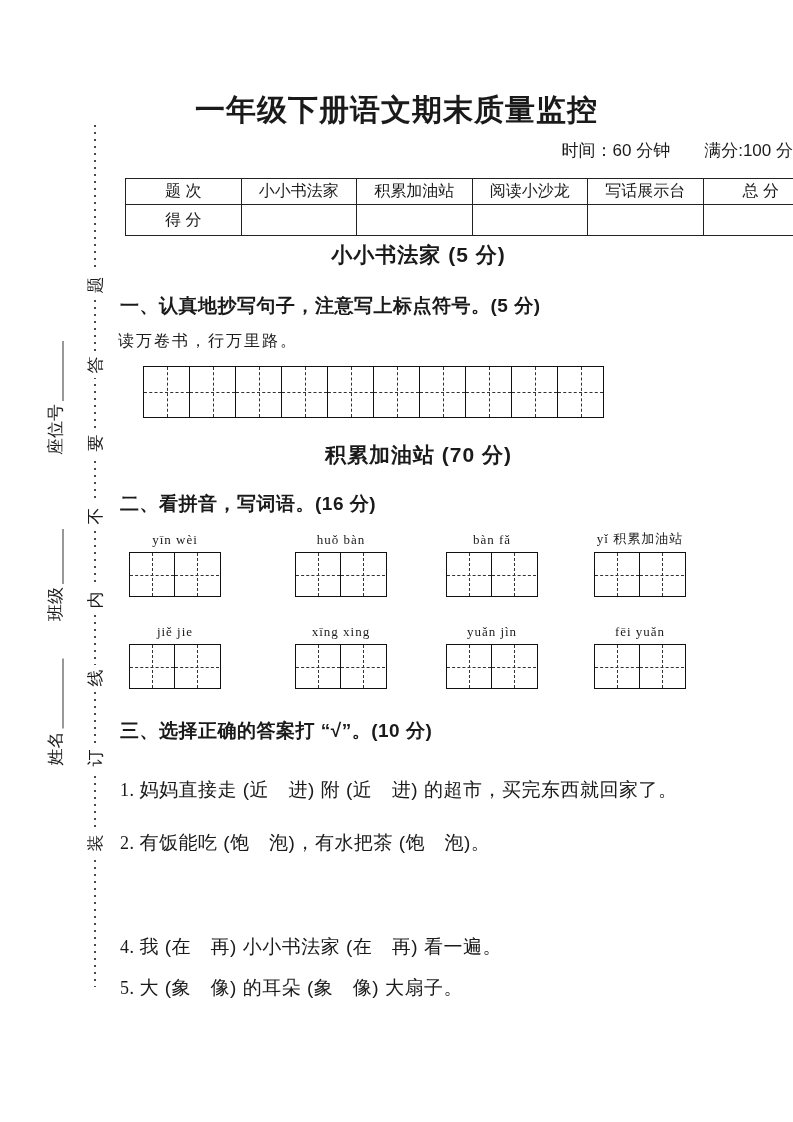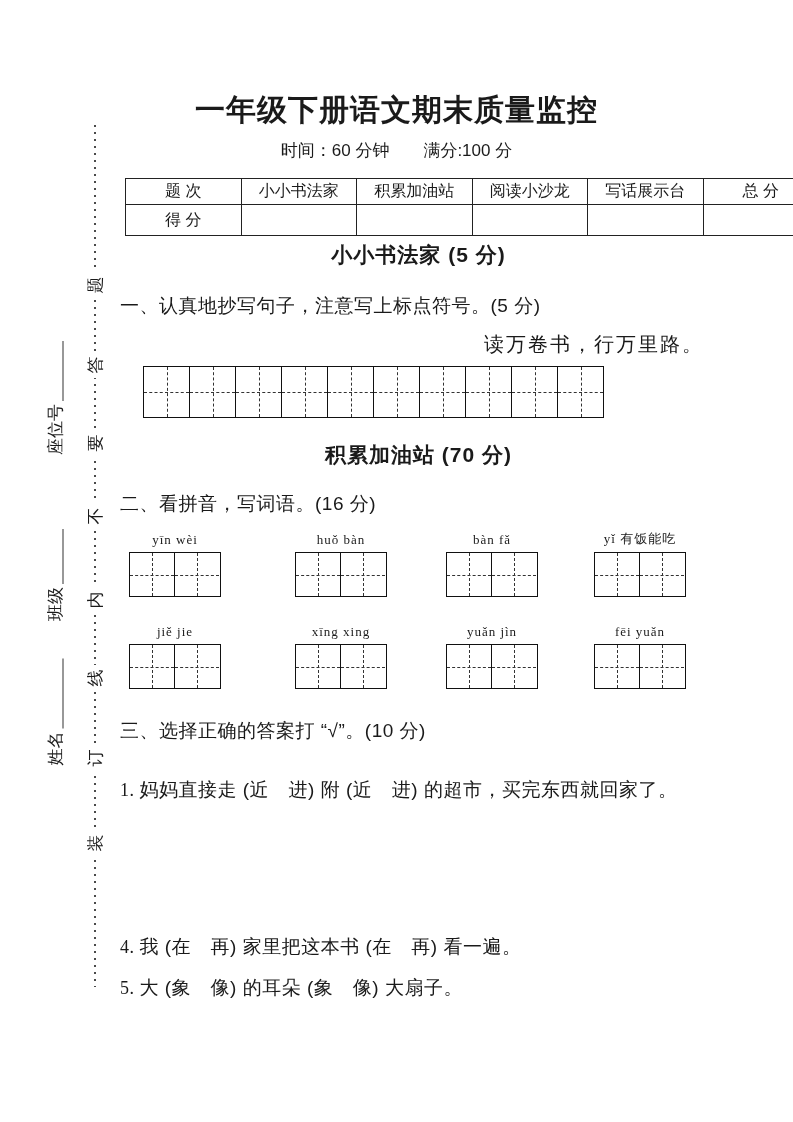--- a/index.html
+++ b/index.html
@@ -38,49 +38,49 @@
     align-self:flex-end; margin:0 0 3px 3px;
   }
   
   .page-title {
     position:absolute; top:90px; left:0; right:0;
     text-align:center;
     font-size:30px; font-weight:bold; letter-spacing:1px;
   }
   .subtitle {
     position:absolute; top:139px; left:0; right:0;
-    text-align:center; font-size:17px; white-space:pre;
+    text-align:right; font-size:17px; white-space:pre;
   }
   
   .score-table {
     position:absolute; left:125px; top:178px; width:694px;
     border-collapse:collapse; table-layout:fixed;
   }
   .score-table th, .score-table td {
     border:1.5px solid #222;
     font-size:16px; font-weight:normal;
     text-align:center; padding:0;
   }
   .score-table .hdr-row th { height:25px; }
   .score-table .val-row td { height:30px; }
   
   .sec-heading {
     position:absolute; left:0; right:0; text-align:center;
     font-size:21px; font-weight:bold; letter-spacing:1px;padding-left:44px;
   }
   .question-line {
     position:absolute; left:120px;
-    font-size:19px; font-weight:normal; letter-spacing:0.5px;
+    font-size:19px; font-weight:bold; letter-spacing:0.5px;
     white-space:nowrap;
   }
   .copy-sentence {
-    position:absolute; left:124px; top:331px; width:580px;
-    text-align:right;
+    position:absolute; left:118px; top:331px; width:580px;
+    text-align:left;
     font-family:"Liberation Serif", serif;
-    font-size:20px; letter-spacing:2px;
+    font-size:16px; letter-spacing:2px;
   }
   
   .writing-grid {
     position:absolute; left:143px; top:366px;
     display:flex; border:1.5px solid #111;
   }
   .tz-cell {
     position:relative; width:45px; height:50px;
     border-right:1.5px solid #111;
   }
@@ -211,21 +211,21 @@
     </div>
   </div>
   <div class="py-group" style="left:446px; top:524px;">
     <div class="py-label">bàn fǎ</div>
     <div class="py-grid">
       <div class="py-cell"></div>
       <div class="py-cell"></div>
     </div>
   </div>
   <div class="py-group" style="left:594px; top:524px;">
-    <div class="py-label">yǐ 有饭能吃</div>
+    <div class="py-label">yǐ 积累加油站</div>
     <div class="py-grid">
       <div class="py-cell"></div>
       <div class="py-cell"></div>
     </div>
   </div>
 
   <div class="py-group" style="left:129px; top:616px;">
     <div class="py-label">jiě jie</div>
     <div class="py-grid">
       <div class="py-cell"></div>
@@ -252,20 +252,23 @@
       <div class="py-cell"></div>
       <div class="py-cell"></div>
     </div>
   </div>
 
   <div class="question-line" style="top:718px;">三、选择正确的答案打 “√”。(10 分)</div>
 
   <div class="choice-sentence" style="top:777px;">
     <span class="num">1.</span><span>妈妈直接走 (近　进) 附 (近　进) 的超市，买完东西就回家了。</span>
   </div>
+  <div class="choice-sentence" style="top:830px;">
+    <span class="num">2.</span><span>有饭能吃 (饱　泡)，有水把茶 (饱　泡)。</span>
+  </div>
   <div class="choice-sentence" style="top:934px;">
-    <span class="num">4.</span><span>我 (在　再) 家里把这本书 (在　再) 看一遍。</span>
+    <span class="num">4.</span><span>我 (在　再) 小小书法家 (在　再) 看一遍。</span>
   </div>
   <div class="choice-sentence" style="top:975px;">
     <span class="num">5.</span><span>大 (象　像) 的耳朵 (象　像) 大扇子。</span>
   </div>
 
 </div>
 
 </body></html>

